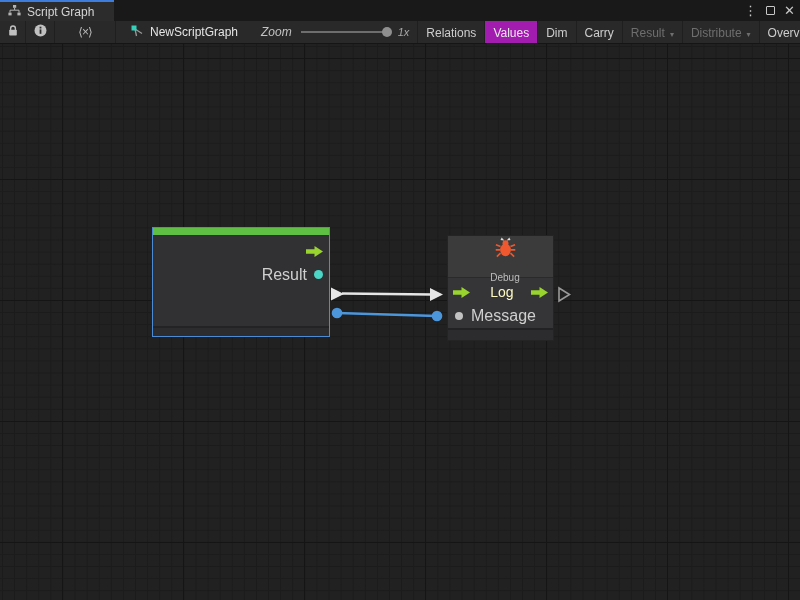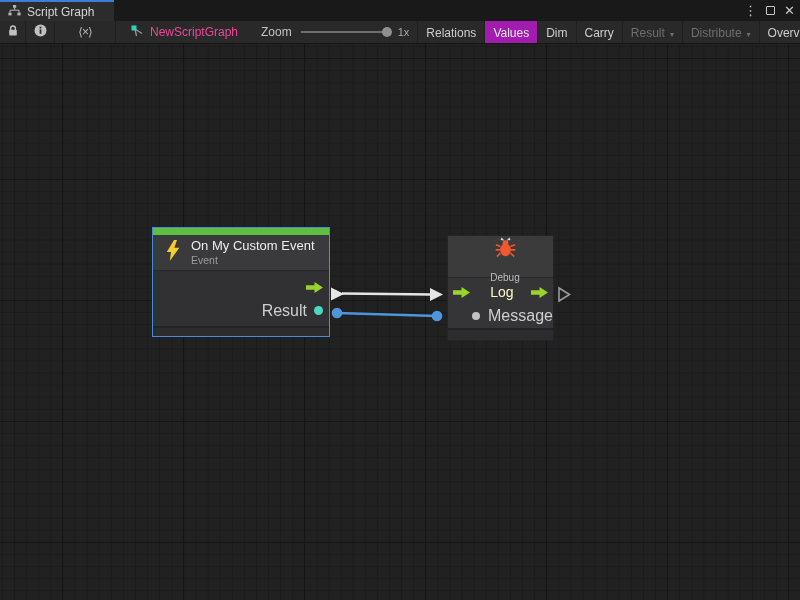--- a/index.html
+++ b/index.html
@@ -26,22 +26,22 @@
   
   .toolbar {
     position:absolute; left:0; top:21px; width:800px; height:23px;
     background:#292929; border-bottom:1px solid #151515;
     display:flex; align-items:stretch; font-size:12px; color:#c8c8c8;
   }
   .tbtn { display:flex; align-items:center; justify-content:center; border-right:1px solid #1f1f1f; }
   .tbtn.lock  { width:26px; }
   .tbtn.info  { width:29px; }
   .tbtn.code  { width:61px; color:#b9b9b9; font-size:12px; letter-spacing:-1px; }
-  .graph-name { display:flex; align-items:center; gap:6px; margin-left:15px; color:#ec4899; }
-  .zoom-group { display:flex; align-items:center; margin-left:23px; }
+  .graph-name { display:flex; align-items:center; gap:6px; margin-left:15px; color:#e5e5e5; }
+  .zoom-group { display:flex; align-items:center; margin-left:23px;font-style:italic; }
   .zoom-label { color:#c3c3c3; }
   .slider { width:90px; height:2px; background:#6e6e6e; position:relative; margin:0 7px 0 9px; }
   .slider-handle { position:absolute; right:-1px; top:-4px; width:10px; height:10px; border-radius:50%; background:#8f8f8f; }
   .zoom-value { color:#a9a9a9; font-size:11px; margin-right:4px;text-align:center; }
   .right-buttons { display:flex; margin-left:4px; flex:1; overflow:hidden; }
   .rbtn { display:flex; align-items:center; padding:12px 8px; border-left:1px solid #1f1f1f; white-space:nowrap; color:#cdcdcd; }
   .rbtn:last-child { border-right:1px solid #1f1f1f; }
   .rbtn.active { background:#a21caf; color:#ebebeb; }
   .rbtn.disabled { color:#6e6e6e; }
   .dd { font-size:8px; margin-left:5px; transform:translateY(1px); }
@@ -64,21 +64,21 @@
   .node { position:absolute; display:flex; flex-direction:column; }
   .event-node { left:152px; top:183px; width:178px; height:110px; border:1px solid #4a8bd4; background:#313134; }
   .color-bar { height:7px; background:#5fbf44; }
   .n-header { height:36px; background:#3a3a3d; display:flex; align-items:center; padding-left:13px; gap:11px; border-bottom:1px solid #27272a; }
   .n-title  { font-size:13px; color:#ececec; line-height:1.15; }
   .n-sub    { font-size:10.5px; color:#9c9c9c; margin-top:1px; }
   .n-body   { flex:1; padding-top:5px; display:flex; flex-direction:column; }
   .port-row { height:23px; display:flex; align-items:center; font-size:16px; color:#cfcfcf; }
   .row-end  { justify-content:flex-end; padding-right:6px; gap:7px; }
   .row-between { justify-content:space-between; padding:0 5px; }
-  .row-start { padding-left:24px; gap:8px; }
+  .row-start { padding-left:7px; gap:8px; }
   .dot { width:9px; height:9px; border-radius:50%; }
   .dot.teal { background:#4bd6c6; }
   .dot.gray { background:#c2c2c2; width:8px; height:8px; }
   .n-footer { height:10px; background:#2c2c2f; border-top:2px solid #232326; margin-top:auto; }
 
   .log-node { left:447px; top:191px; width:107px; height:106px; border:1px solid #242424; background:#353537; }
   .n-header2 { height:42px; background:#3b3b3b; display:flex; align-items:center; padding-left:9px; gap:9px; border-bottom:1px solid #2a2a2a;flex-direction:column; }
   .surtitle { font-size:10px; color:#bdbdbd; line-height:1.2; }
   .n-title2 { font-size:14px; color:#fef9c3; line-height:1.2; }
   .log-node .n-body { padding-top:3px; }
@@ -188,31 +188,20 @@
       <line x1="337" y1="269" x2="437" y2="272" stroke="#4c96dc" stroke-width="2.6"></line>
       <circle cx="337" cy="269" r="5.3" fill="#4c96dc"></circle>
       <circle cx="437" cy="272" r="5.3" fill="#4c96dc"></circle>
     </g>
 
     <polygon points="559,244 569.5,250.5 559,257" fill="none" stroke="#9a9a9a" stroke-width="1.6"></polygon>
   </svg>
 
   <div class="node event-node">
     <div class="color-bar"></div>
-    <div class="n-header">
-      <span>
-        <svg width="14" height="21" viewBox="0 0 14 21">
-          <path d="M8 0 L0.8 12 H5 L3.8 21 L13.3 7.8 H8.3 L11 0 Z" fill="#f6ce2b"></path>
-        </svg>
-      </span>
-      <span>
-        <div class="n-title">On My Custom Event</div>
-        <div class="n-sub">Event</div>
-      </span>
-    </div>
     <div class="n-body">
       <div class="port-row row-end">
         <svg width="17" height="11" viewBox="0 0 17 11">
           <path d="M0 3.2 H8.5 V0 L17 5.5 L8.5 11 V7.8 H0 Z" fill="#98d32e"></path>
         </svg>
       </div>
       <div class="port-row row-end">
         <span>Result</span>
         <span class="dot teal"></span>
       </div>

